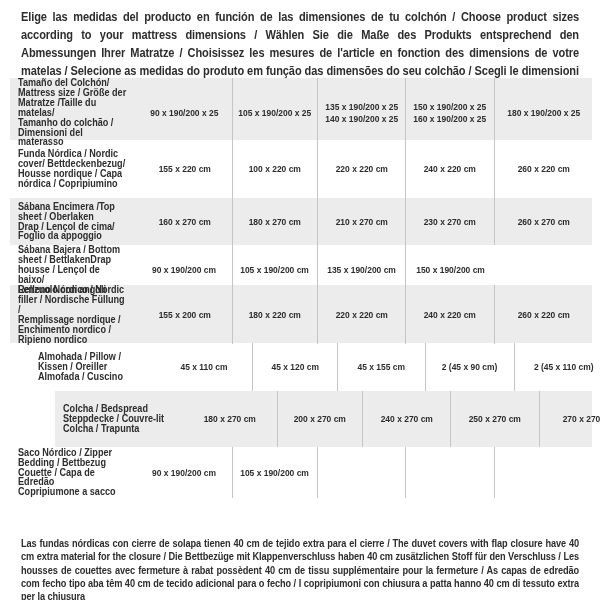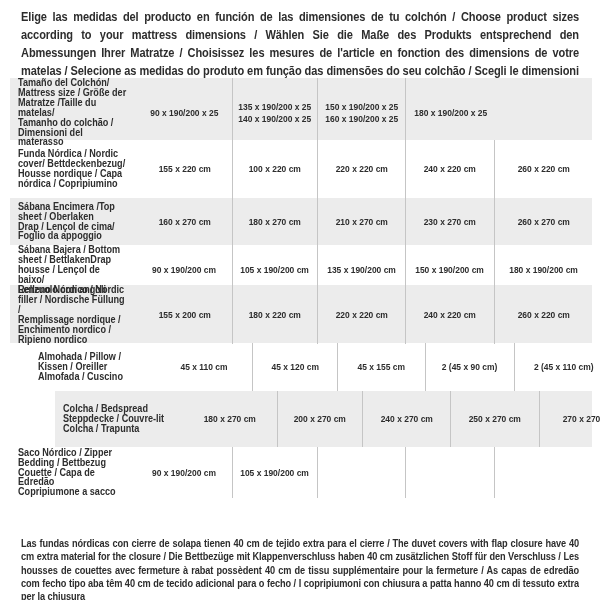--- a/index.html
+++ b/index.html
@@ -101,20 +101,23 @@
         <span>Tamaño del Colchón/
 Mattress size / Größe der
 Matratze /Taille du matelas/
 Tamanho do colchão /
 Dimensioni del materasso</span>
       </div>
     <div class="cell cell-val">
         <span>90 x 190/200 x 25</span>
       </div>
     <div class="cell cell-val">
+        <span>105 x 190/200 x 25</span>
+      </div>
+    <div class="cell cell-val">
         <span>135 x 190/200 x 25
 140 x 190/200 x 25</span>
       </div>
     <div class="cell cell-val">
         <span>150 x 190/200 x 25
 160 x 190/200 x 25</span>
       </div>
     <div class="cell cell-val">
         <span>180 x 190/200 x 25</span>
       </div>
@@ -179,23 +182,20 @@
         <span>90 x 190/200 cm</span>
       </div>
     <div class="cell cell-val">
         <span>105 x 190/200 cm</span>
       </div>
     <div class="cell cell-val">
         <span>135 x 190/200 cm</span>
       </div>
     <div class="cell cell-val">
         <span>150 x 190/200 cm</span>
-      </div>
-    <div class="cell cell-val">
-        <span>180 x 190/200 cm</span>
       </div>
   </div>
 
   <div class="row">
     <div class="cell cell-label">
         <span>Relleno Nórdico / Nordic
 filler / Nordische Füllung /
 Remplissage nordique /
 Enchimento nordico /
 Ripieno nordico</span>

